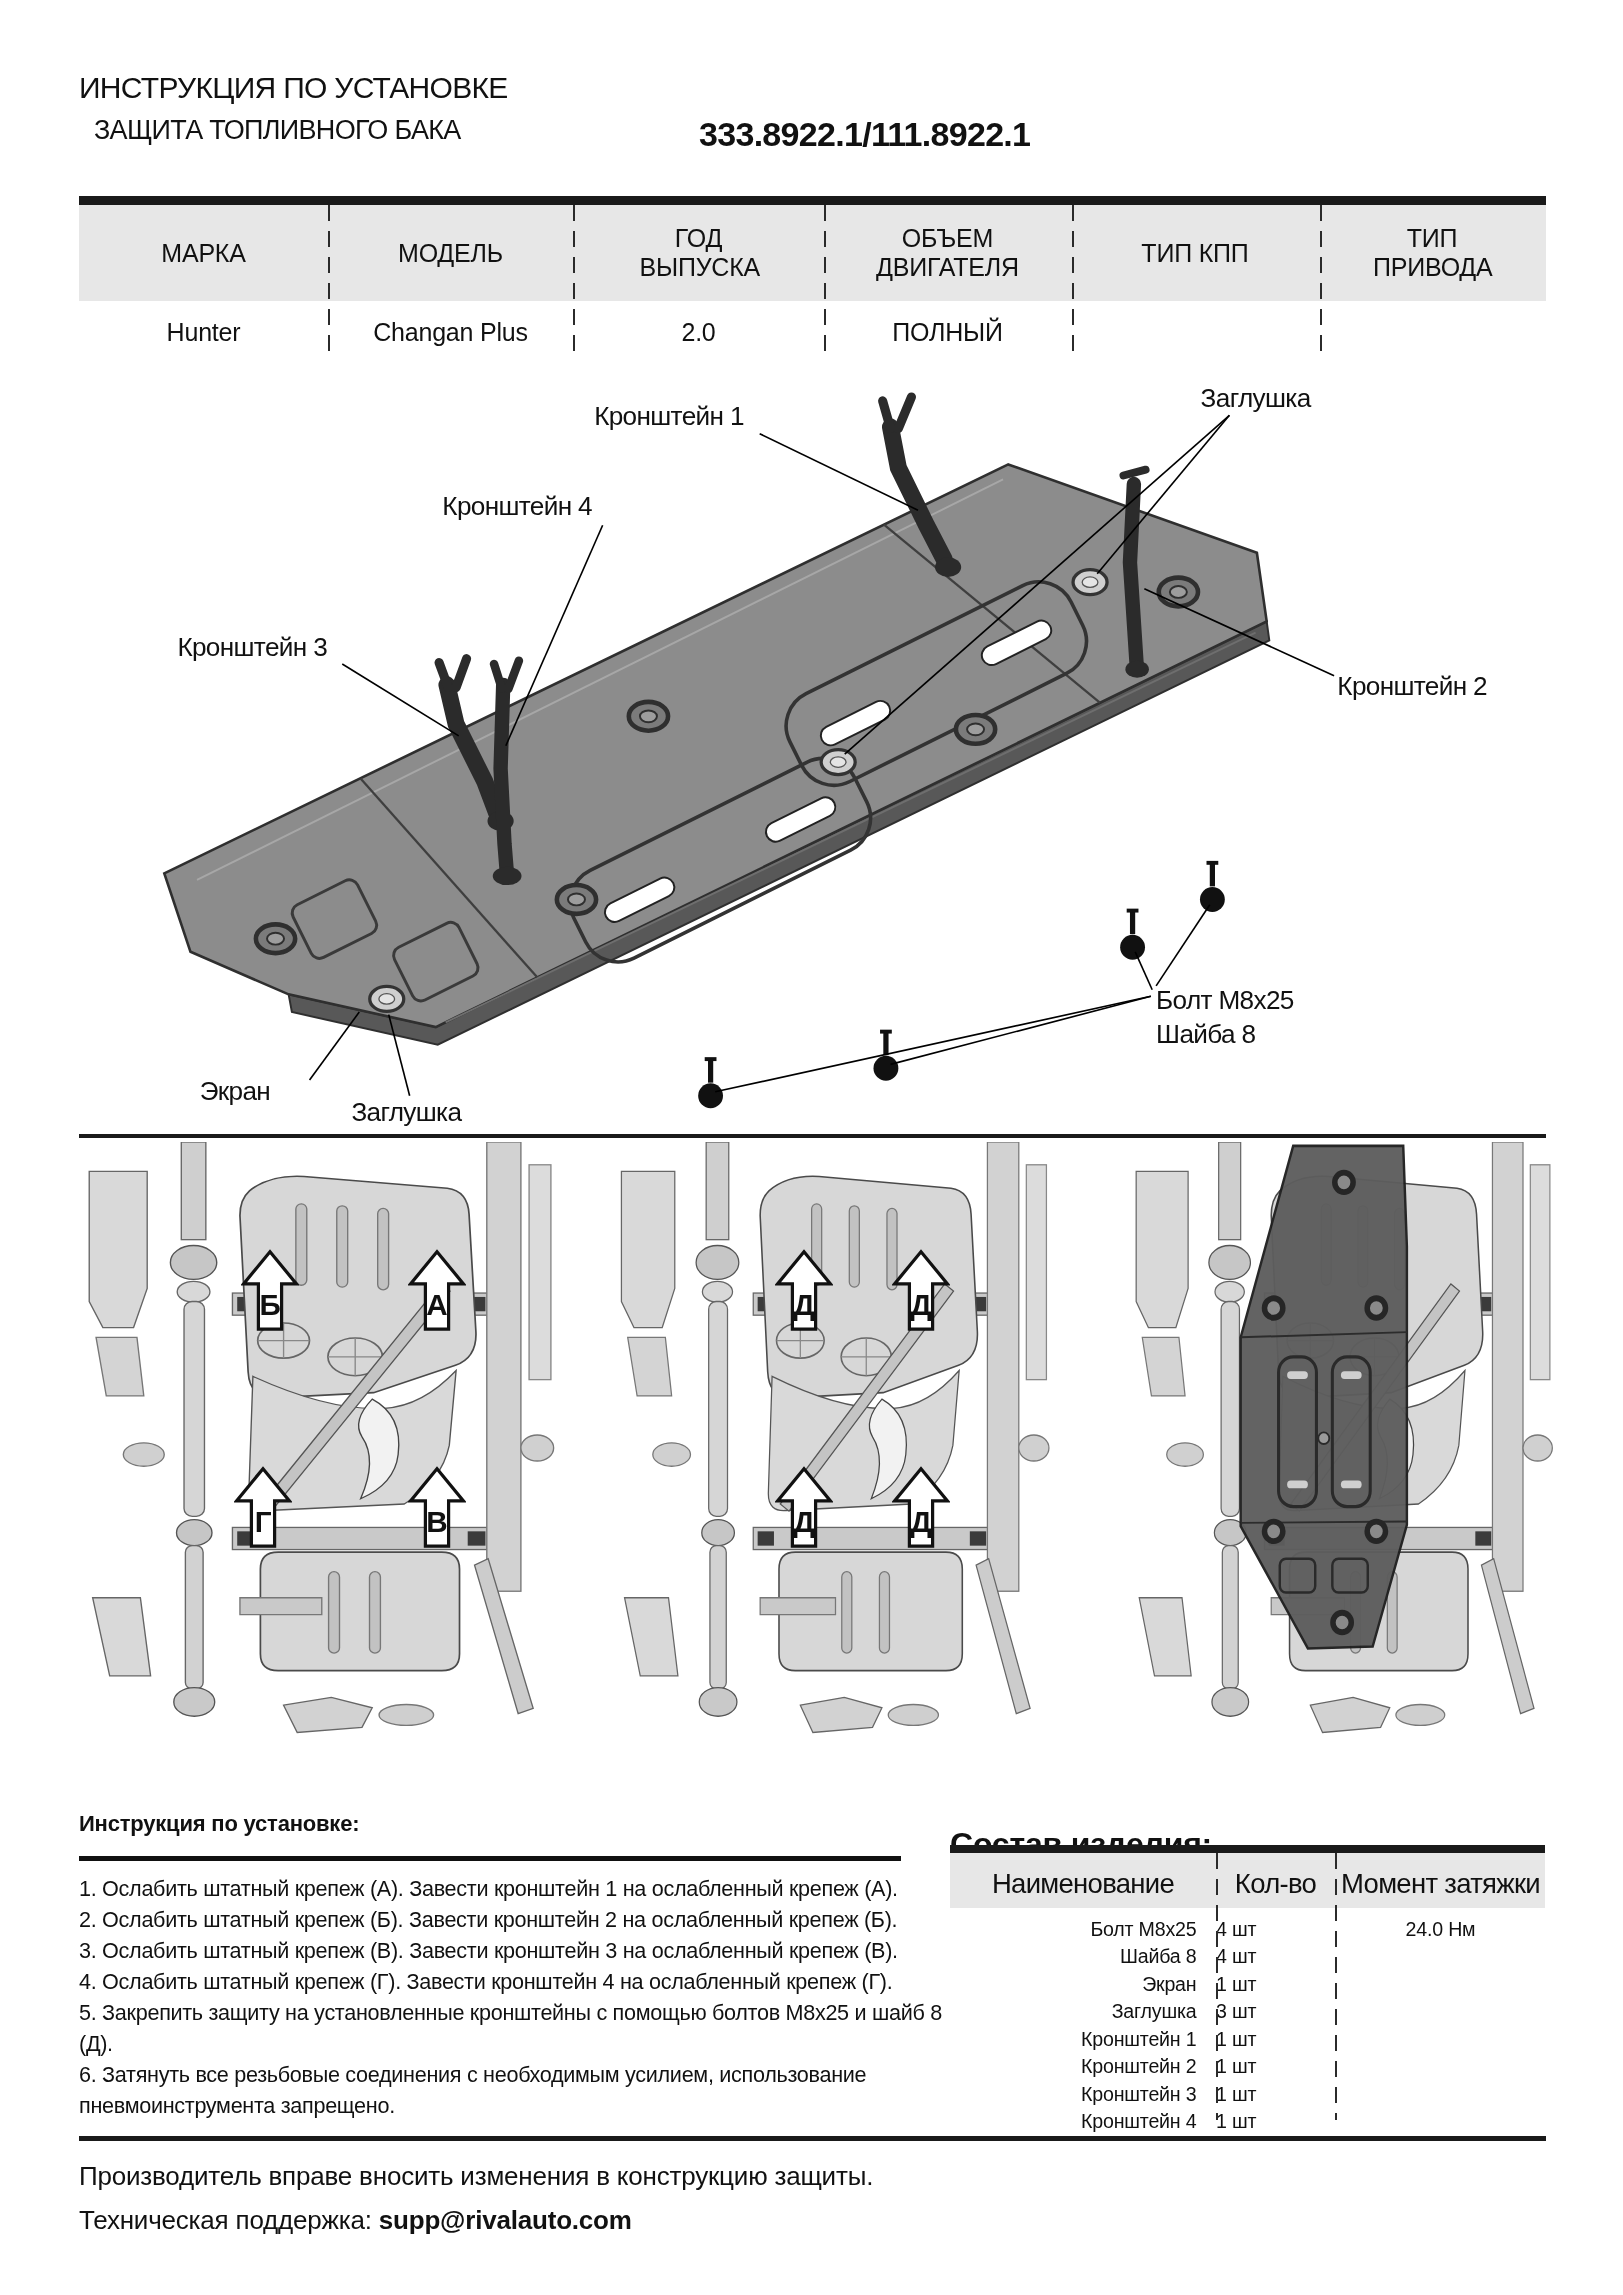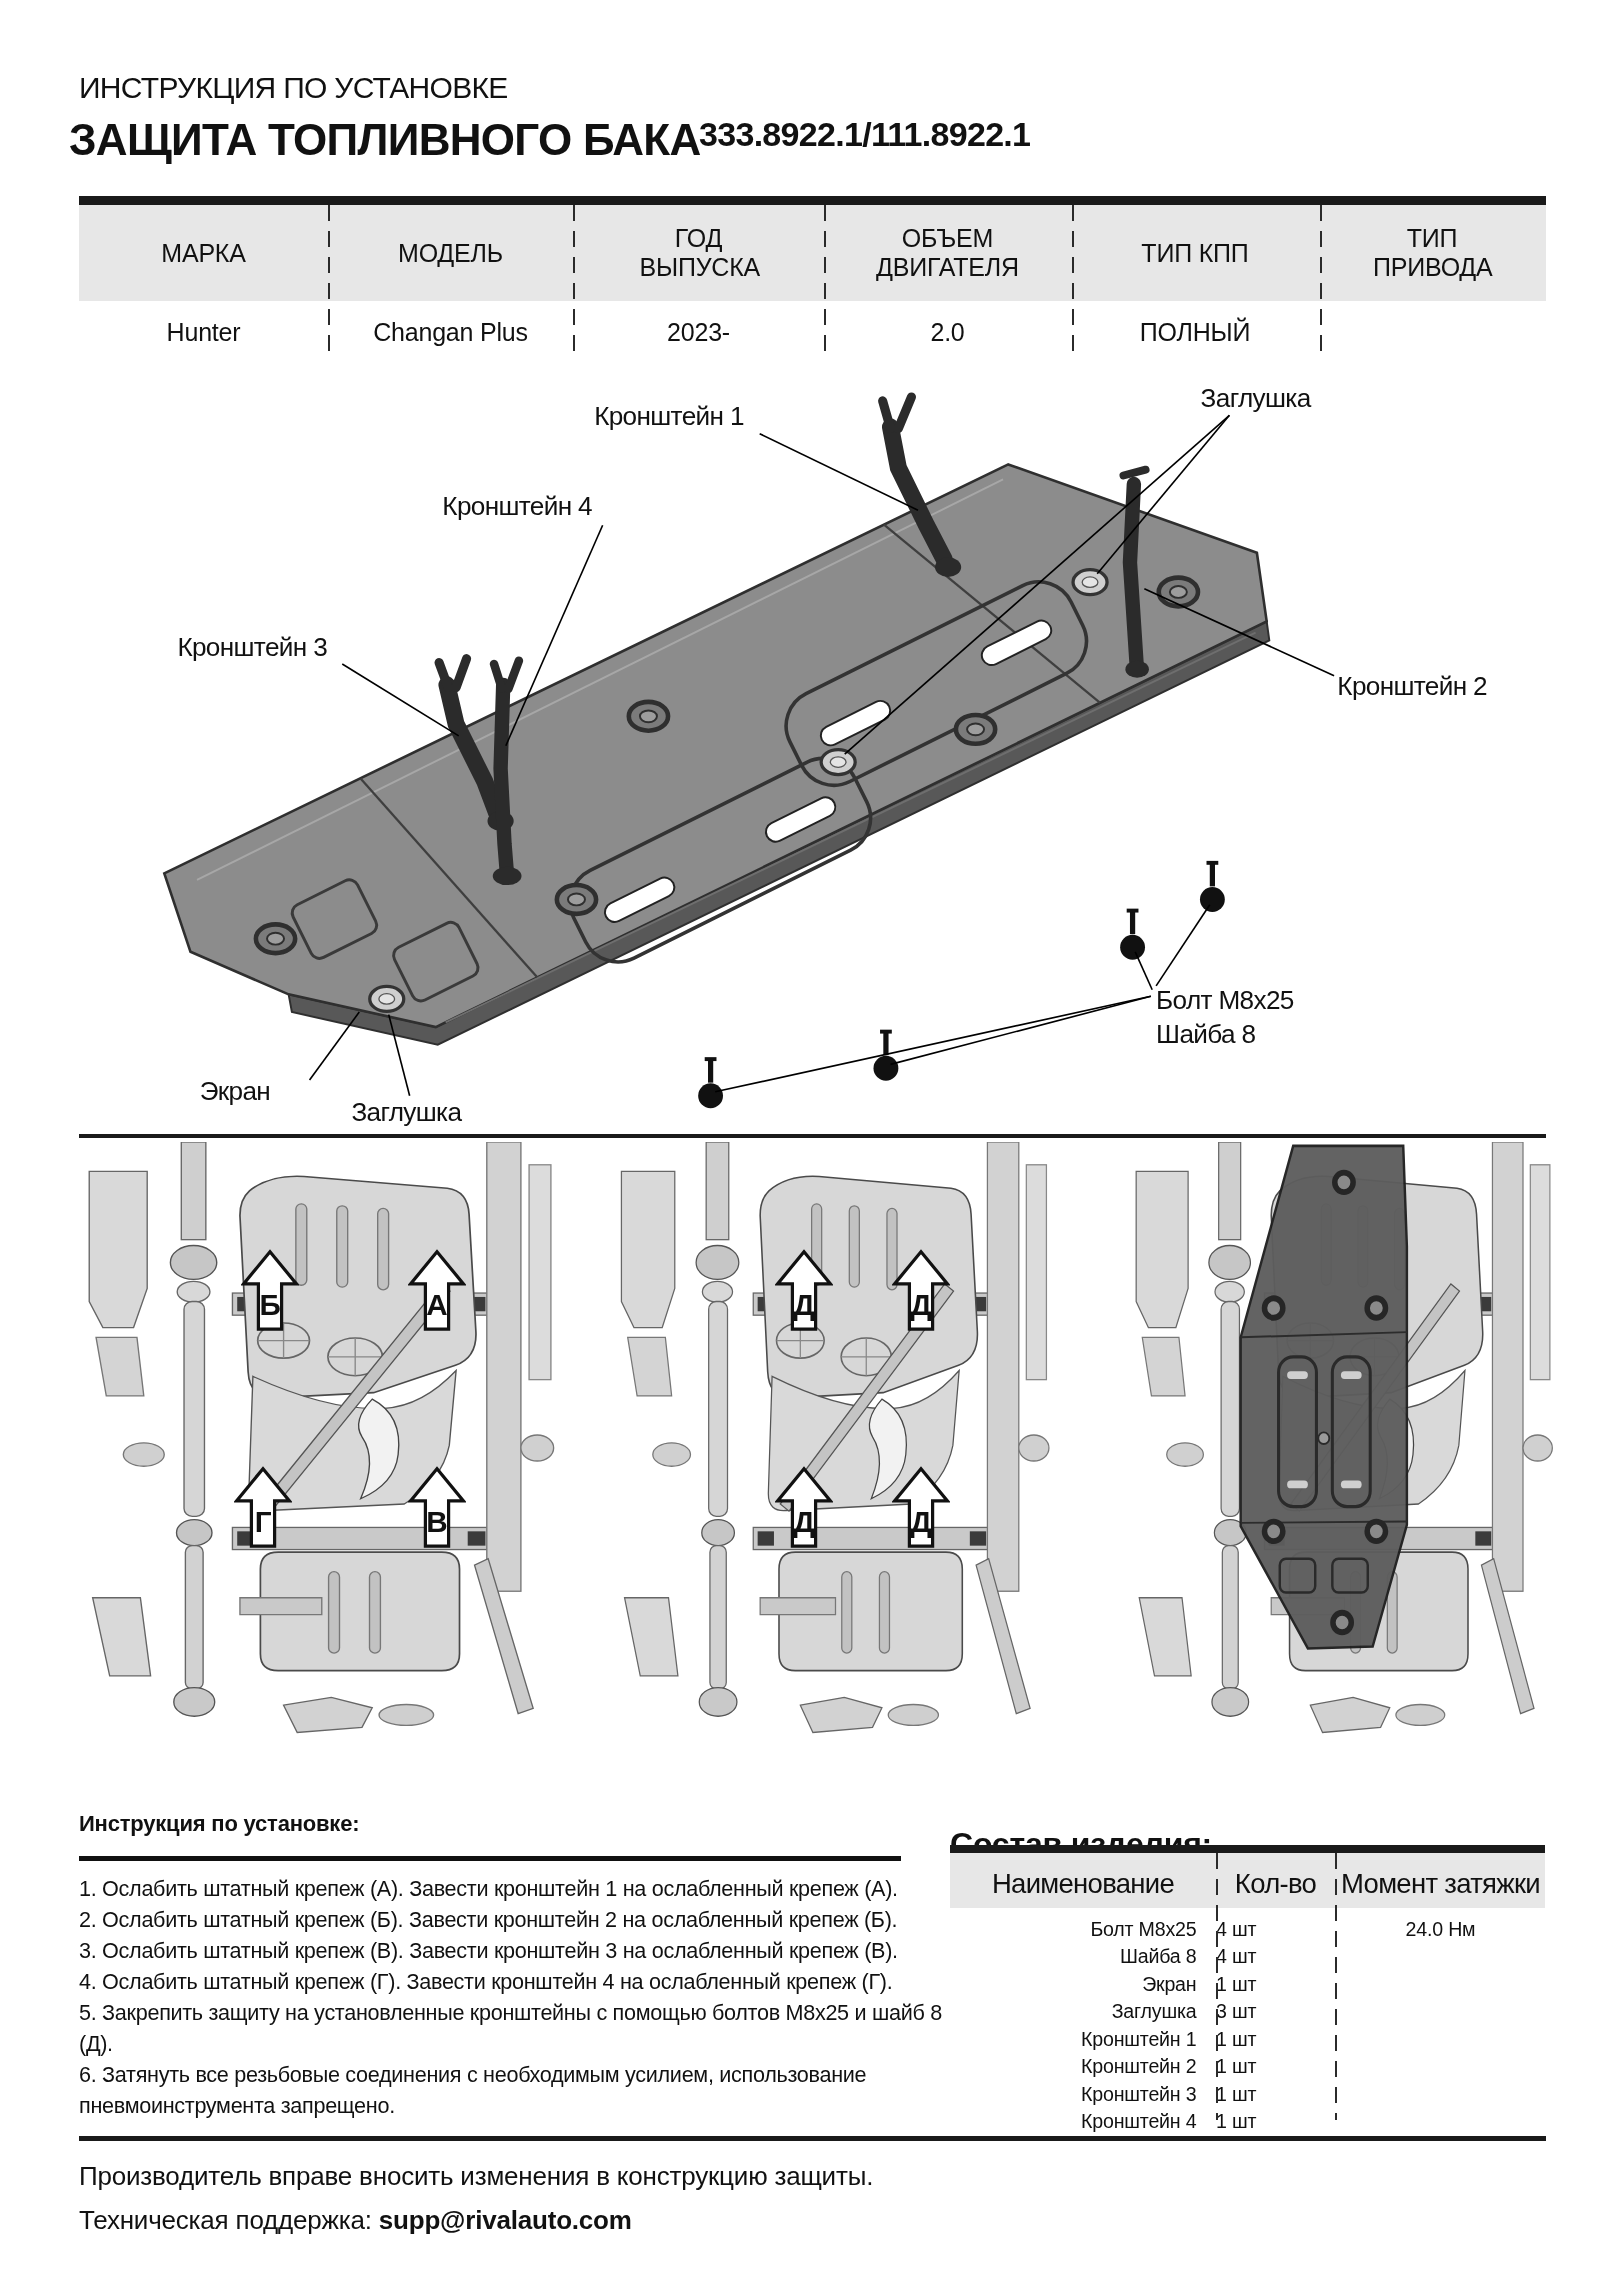--- a/index.html
+++ b/index.html
@@ -4,21 +4,21 @@
 <style>
   html,body{margin:0;padding:0;}
   body{
     width:1623px;height:2295px;position:relative;background:#fff;
     font-family:"Liberation Sans",sans-serif;color:#111;overflow:hidden;
     letter-spacing:-0.2px;
   }
   .abs{position:absolute;}
   
   .title1{left:79px;top:71px;font-size:30px;font-weight:400;letter-spacing:-0.7px;}
-  .title2{left:69px;top:115px;font-size:44px;font-weight:700;letter-spacing:-0.7px;}
+  .title2{left:94px;top:115px;font-size:27px;font-weight:400;letter-spacing:-0.7px;}
   .partnum{left:699px;top:115px;font-size:34px;font-weight:700;letter-spacing:-0.7px;}
   
   .vtable{left:79px;top:196px;width:1467px;}
   .vt-bar{height:9.2px;background:#1a1a1a;}
   .vt-grid{display:grid;grid-template-columns:249px 245px 251px 247px 248px 226px;}
   .vt-head{background:#e7e7e7;height:96px;}
   .vt-row{background:#fff;height:63px;}
   .vt-cell{display:flex;align-items:center;justify-content:center;text-align:center;
     font-size:25px;line-height:29px;}
   .w170{max-width:118px;} .w230{max-width:154px;}
@@ -80,21 +80,20 @@
     <div class="vt-cell">
         <span>ТИП КПП</span>
       </div>
     <div class="vt-cell">
         <span class="w170">ТИП ПРИВОДА</span>
       </div>
   </div>
   <div class="vt-grid vt-row">
     <div class="vt-cell">Hunter</div>
     <div class="vt-cell">Changan Plus</div>
-    <div class="vt-cell">2023-</div>
     <div class="vt-cell">2.0</div>
     <div class="vt-cell">ПОЛНЫЙ</div>
   </div>
   <div class="vdash" style="left:249px;top:9.2px;height:152px;"></div>
   <div class="vdash" style="left:494px;top:9.2px;height:152px;"></div>
   <div class="vdash" style="left:745px;top:9.2px;height:152px;"></div>
   <div class="vdash" style="left:993px;top:9.2px;height:152px;"></div>
   <div class="vdash" style="left:1241px;top:9.2px;height:152px;"></div>
 </div>
 

